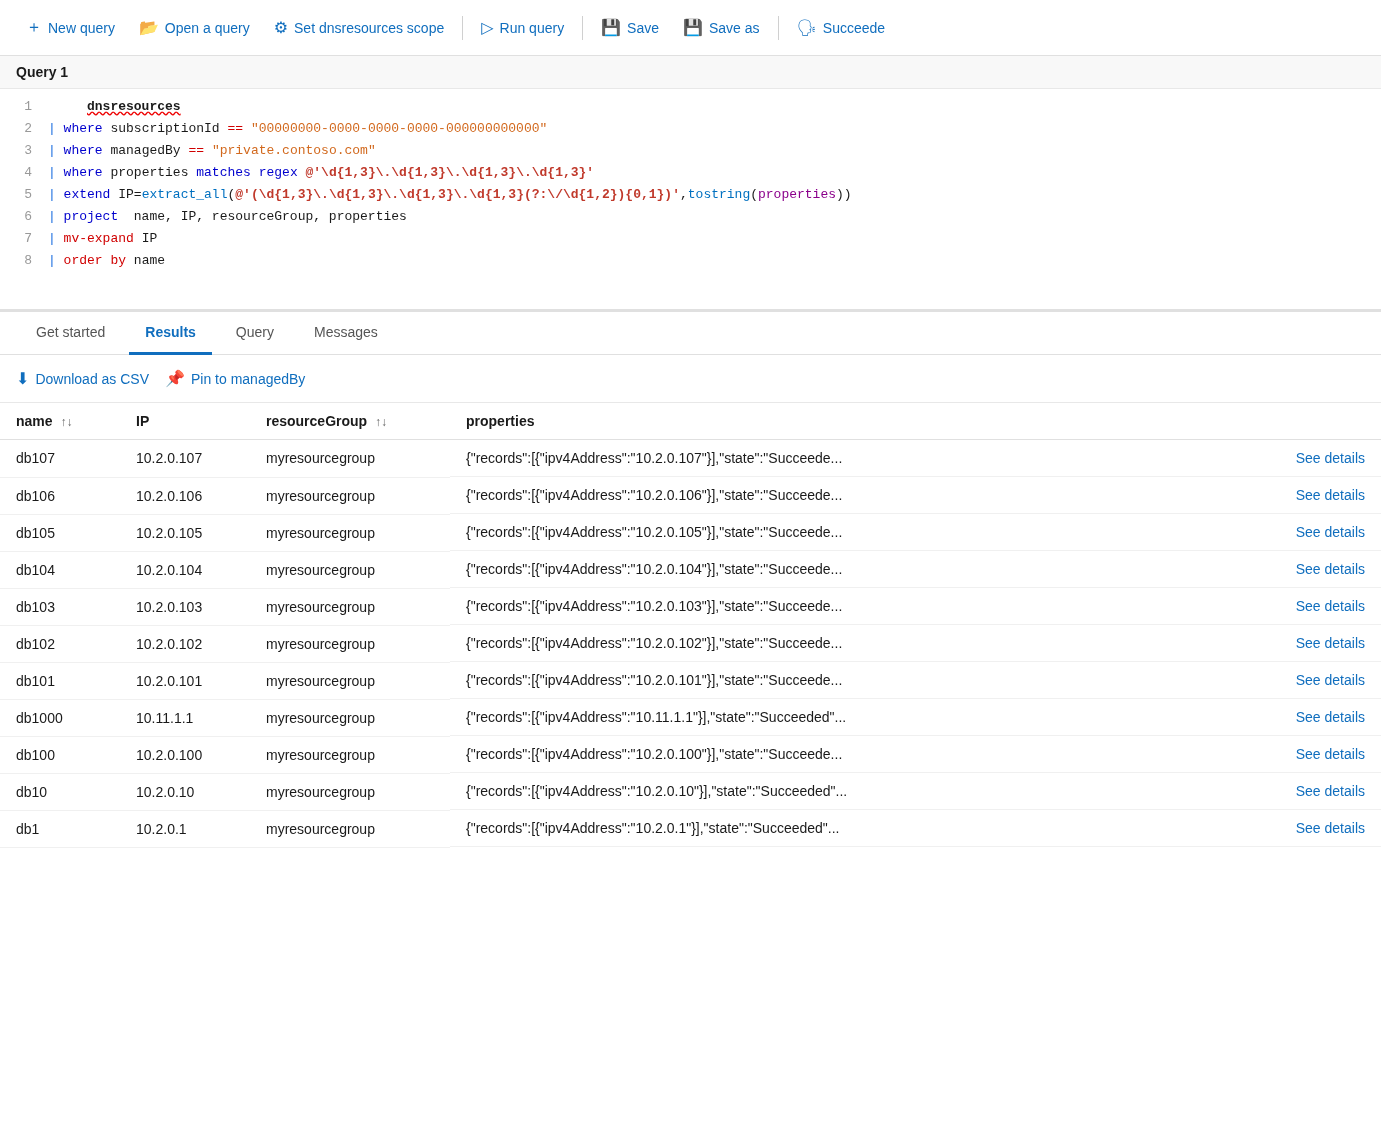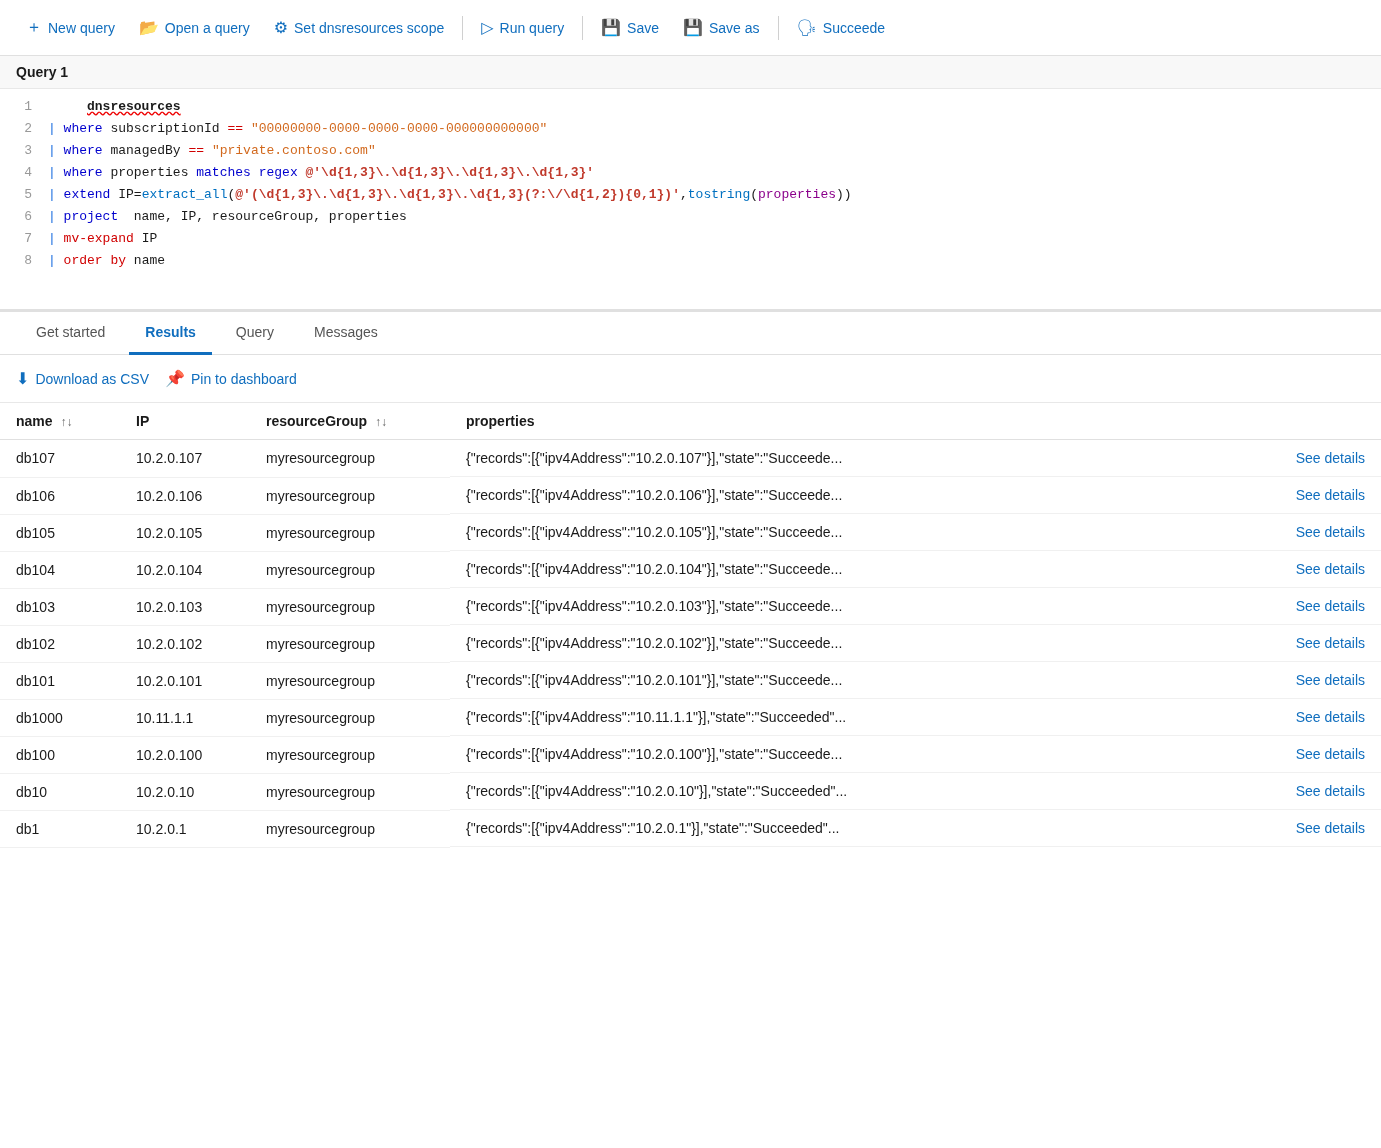--- a/index.html
+++ b/index.html
@@ -260,21 +260,21 @@
     <div class="tab-item">Messages</div>
   </div>
 
   <div class="action-bar">
     <button class="action-btn">
       <span style="color:#106ebe; font-size:16px;">⬇</span>
       <span>Download as CSV</span>
     </button>
     <button class="action-btn">
       <span style="color:#106ebe; font-size:16px;">📌</span>
-      <span>Pin to dashboard</span>
+      <span>Pin to managedBy</span>
     </button>
   </div>
 
   <table class="results-table">
     <thead>
       <tr>
         <th class="col-name">
           <span>name</span>
           <span class="sort-icon">↑↓</span>
         </th>

